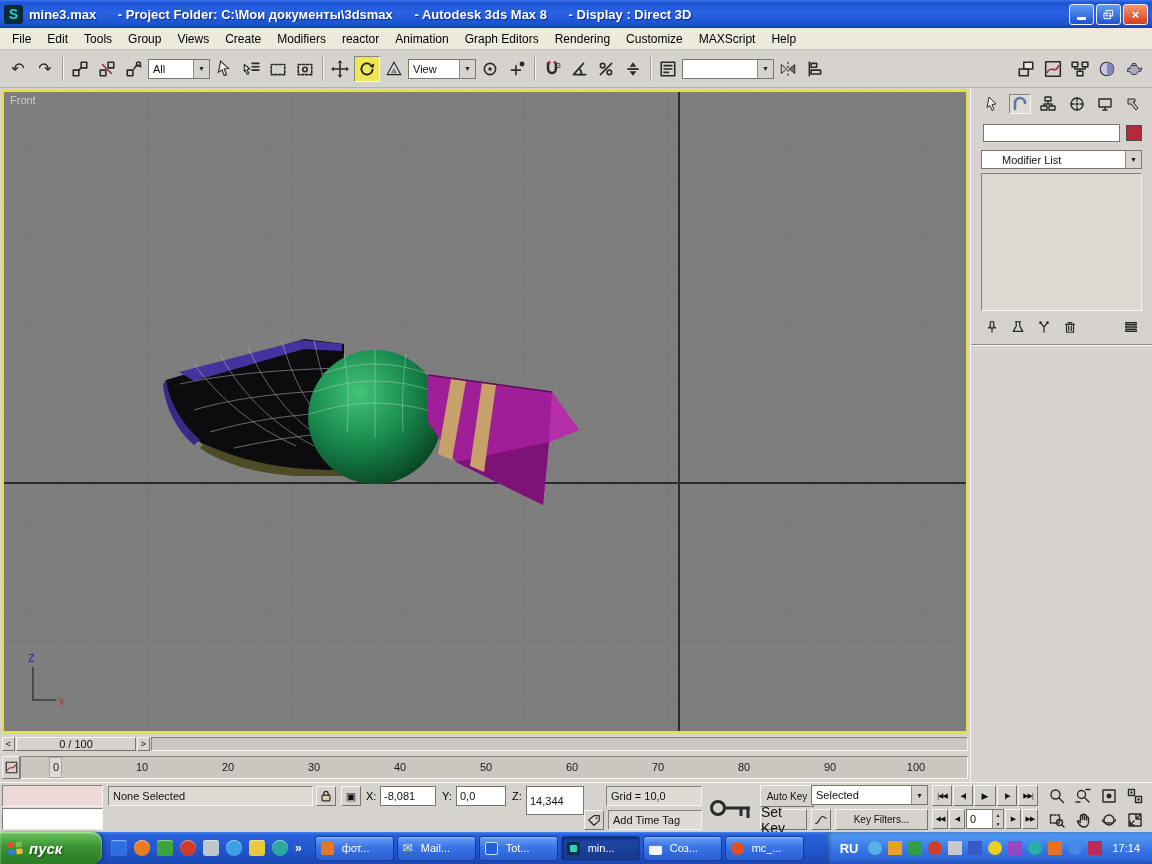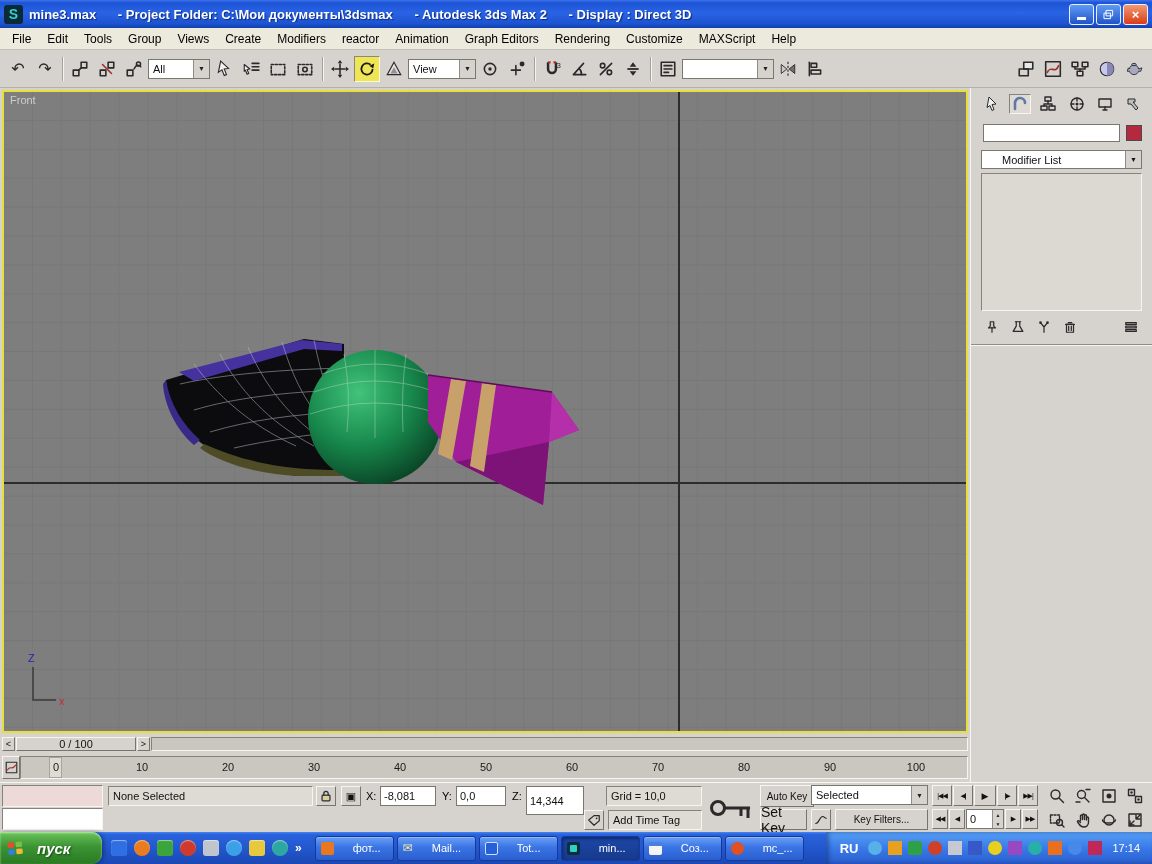--- a/index.html
+++ b/index.html
@@ -73,41 +73,41 @@
 .sb-btn svg{width:14px;height:14px}
 .pb-row{display:flex;gap:1px;align-items:center}
 .pb-btn{height:21px;display:flex;align-items:center;justify-content:center;font-size:7px;letter-spacing:-1px;flex:none}
 .nav-grid{display:grid;grid-template-columns:repeat(4,26px);grid-auto-rows:24px}
 .nav-btn{display:flex;align-items:center;justify-content:center}
 .nav-btn svg{width:16px;height:16px}
 .spin{display:flex;flex-direction:column;width:11px;height:100%;border-left:1px solid #908d86}
 .spin span{flex:1;font-size:5px;display:flex;align-items:center;justify-content:center;background:#d6d3ce;color:#222}
 
 .taskbar{position:absolute;top:832px;left:0;right:0;height:32px;background:linear-gradient(180deg,#4585f2 0%,#2a62dc 8%,#2256cc 55%,#1a48b4 100%);display:flex;align-items:center}
-.start-btn{width:102px;height:32px;flex:none;border-radius:0 10px 10px 0;background:linear-gradient(180deg,#6cc45c 0%,#3c9434 45%,#2a7a22 100%);box-shadow:inset 0 1px 2px #b8ecac,2px 0 4px rgba(0,0,20,.35);display:flex;align-items:center;gap:13px;padding-left:7px;color:#fff;font-weight:bold;font-style:italic;font-size:15px;text-shadow:1px 1px 2px #154a10}
+.start-btn{width:102px;height:32px;flex:none;border-radius:0 10px 10px 0;background:linear-gradient(180deg,#6cc45c 0%,#3c9434 45%,#2a7a22 100%);box-shadow:inset 0 1px 2px #b8ecac,2px 0 4px rgba(0,0,20,.35);display:flex;align-items:center;gap:5px;padding-left:7px;color:#fff;font-weight:bold;font-style:italic;font-size:15px;text-shadow:1px 1px 2px #154a10}
 .quicklaunch{display:flex;align-items:center;gap:7px;padding:0 9px;flex:none}
 .ql-icon{width:16px;height:16px;border-radius:3px;box-shadow:inset 0 1px 1px rgba(255,255,255,.5)}
 .ql-more{color:#fff;font-size:12px;font-weight:bold}
 .tasks{display:flex;align-items:center;gap:3px;flex:1;padding-left:4px}
-.task{width:79px;height:25px;border-radius:3px;background:linear-gradient(180deg,#6aa0f6 0%,#3a74e4 45%,#2a5ecf 100%);border:1px solid #16399a;box-shadow:inset 0 1px 0 #8fb8f8;display:flex;align-items:center;gap:19px;padding:0 5px;color:#fff;font-size:11px;overflow:hidden;white-space:nowrap}
+.task{width:79px;height:25px;border-radius:3px;background:linear-gradient(180deg,#6aa0f6 0%,#3a74e4 45%,#2a5ecf 100%);border:1px solid #16399a;box-shadow:inset 0 1px 0 #8fb8f8;display:flex;align-items:center;gap:8px;padding:0 5px;color:#fff;font-size:11px;overflow:hidden;white-space:nowrap}
 .task.active{background:linear-gradient(180deg,#1d48a8,#16398c);box-shadow:inset 1px 2px 3px #0c2a6e}
 .task .ticon{width:13px;height:13px;flex:none;border-radius:2px}
 .tray{height:32px;margin-left:auto;display:flex;align-items:center;gap:6px;padding:0 8px 0 10px;background:linear-gradient(180deg,#57a0f5 0%,#3a7ae8 50%,#2a5ecf 100%);box-shadow:inset 3px 0 4px rgba(10,30,100,.45)}
 .lang-box{color:#fff;font-weight:bold;font-size:13px;padding:2px 4px}
 .tray-icon{width:14px;height:14px;flex:none}
 .clock{color:#fff;font-size:11px;padding:0 4px}
 </style>
 </head>
 <body>
 
 <div id="root">
 
   <div class="titlebar">
     <div class="app-icon">S</div>
-    <div class="title-text">mine3.max      - Project Folder: C:\Мои документы\3dsmax      - Autodesk 3ds Max 2      - Display : Direct 3D</div>
+    <div class="title-text">mine3.max      - Project Folder: C:\Мои документы\3dsmax      - Autodesk 3ds Max 8      - Display : Direct 3D</div>
     <div class="winbtns">
       <div class="winbtn btn-min">
           <span class="min-bar"></span>
         </div>
       <div class="winbtn btn-max">
           <svg class="icon-svg" viewBox="0 0 16 16" style="stroke:#fff;width:11px;height:11px">
             <rect x="5" y="2" width="9" height="8"></rect>
             <rect x="2" y="6" width="9" height="8"></rect>
           </svg>
         </div>

